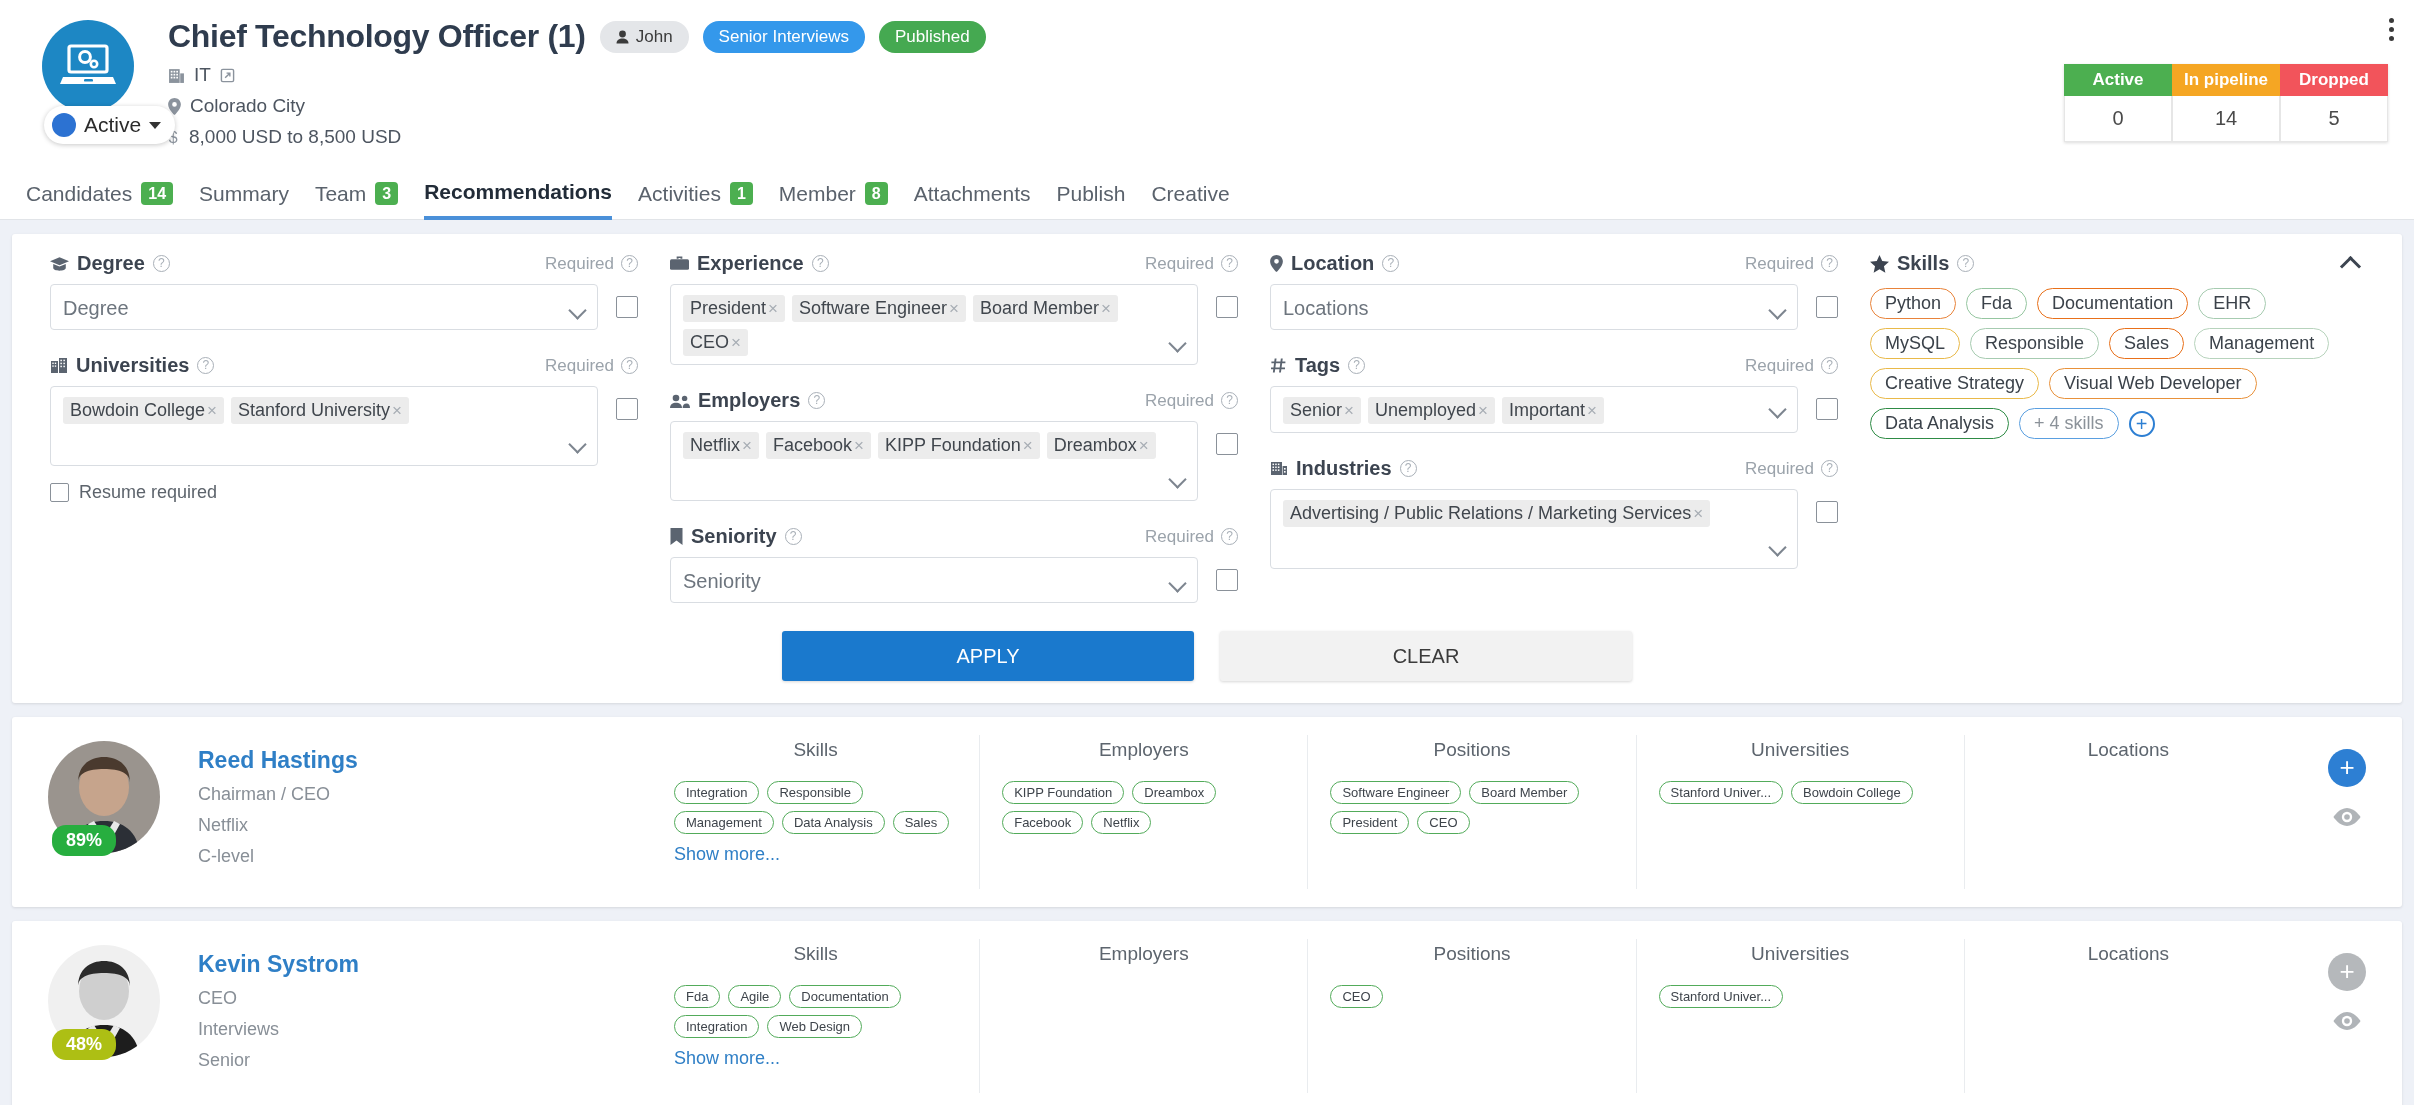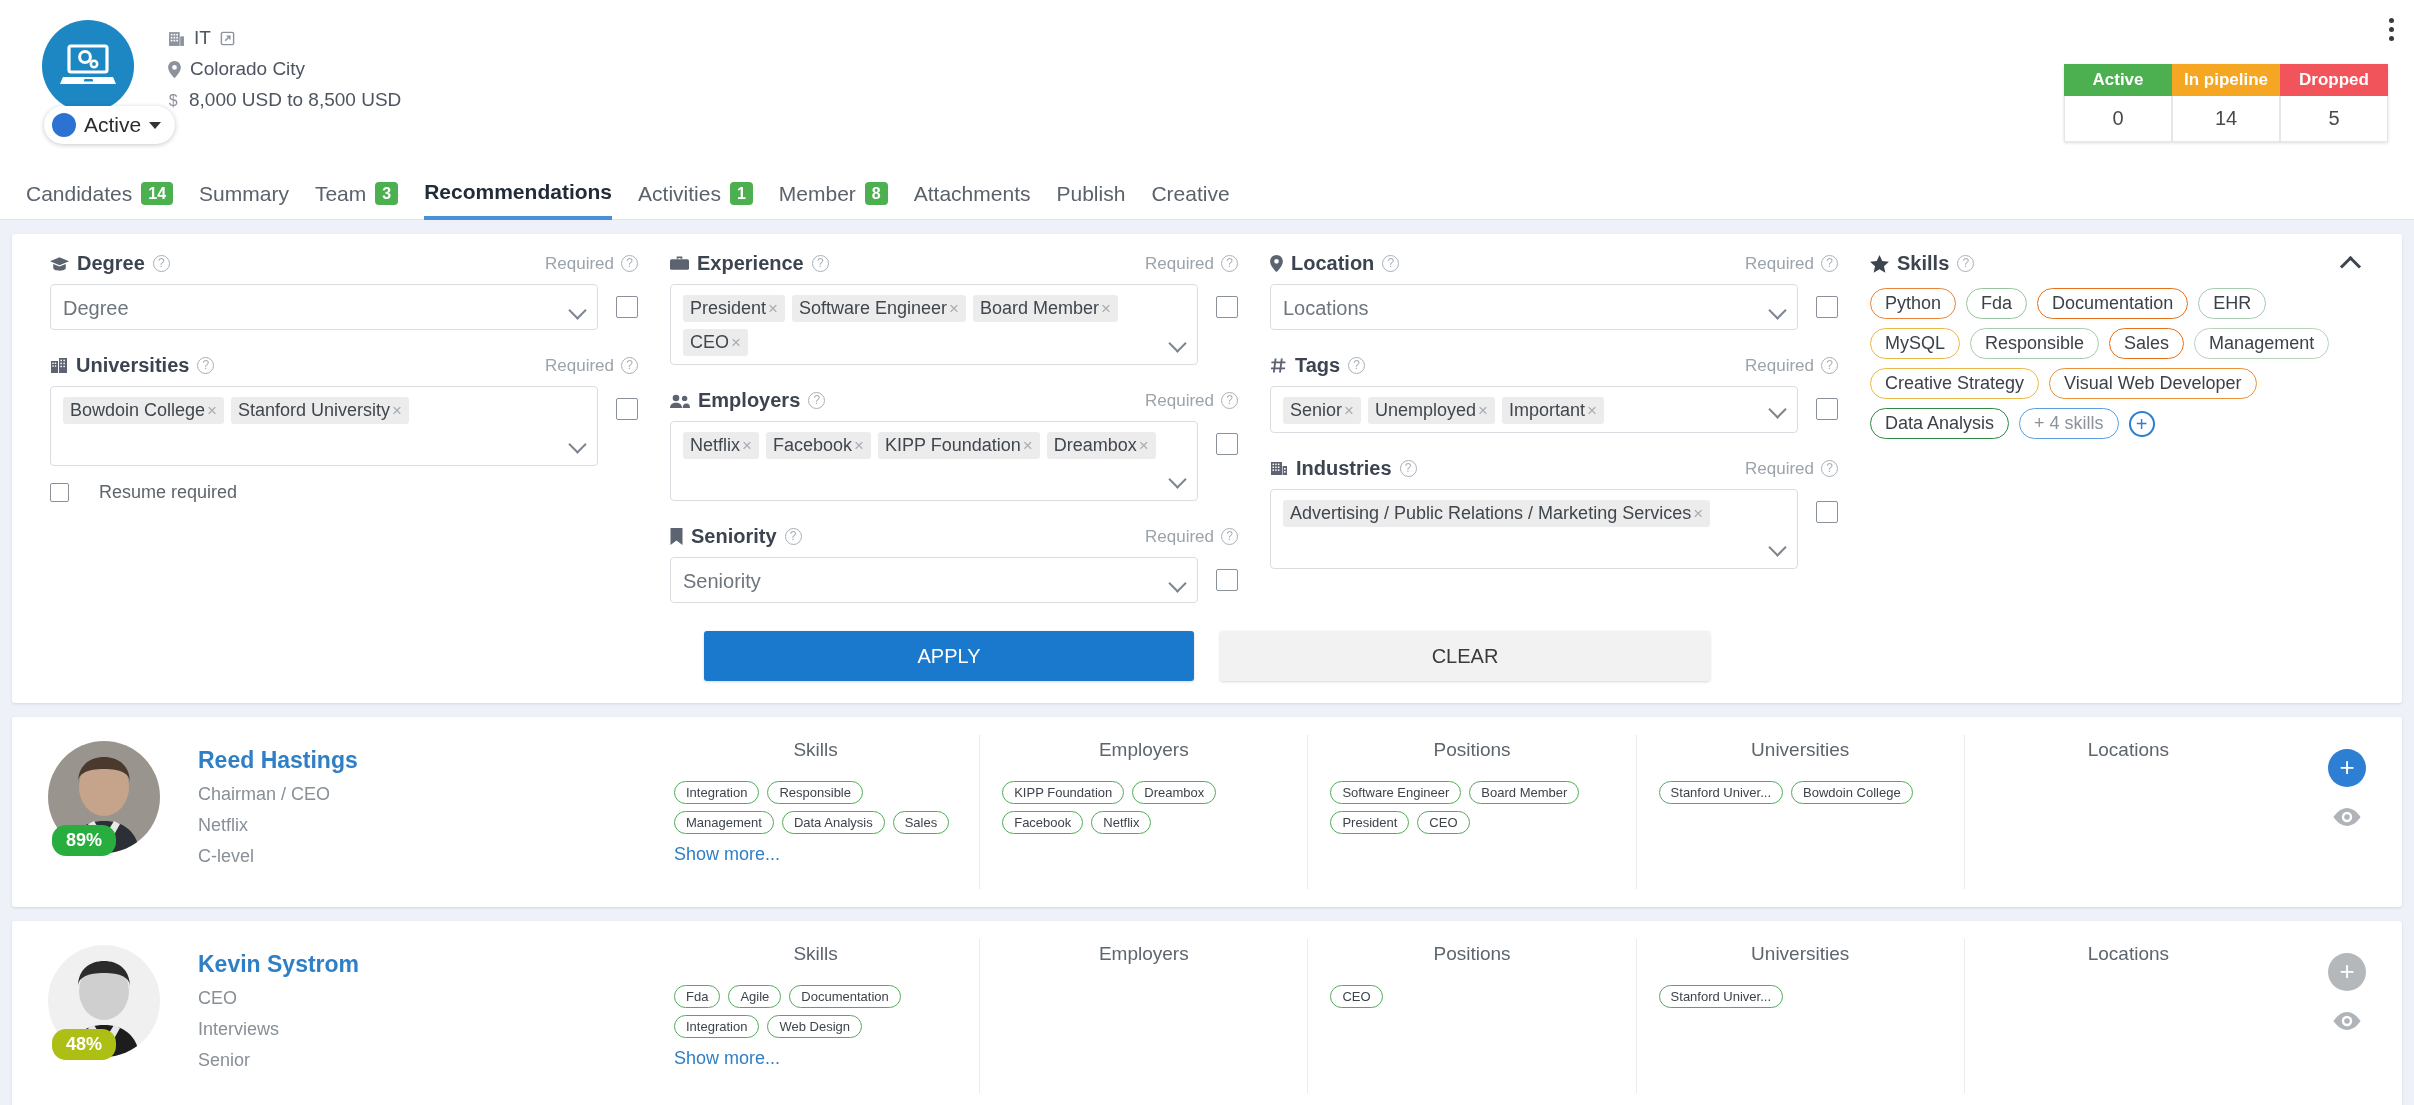--- a/index.html
+++ b/index.html
@@ -118,41 +118,41 @@
     background: #ececec; border-radius: 3px; font-size: 18px; color: #40464d;
     padding: 3px 2px 3px 7px; display: inline-flex; align-items: center; height: 27px;
   }
   .tokchip .x { color: #a7adb4; font-size: 17px; padding: 0 5px 0 2px; cursor: pointer; }
   .chk {
     width: 22px; height: 22px; border: 1.8px solid #8a9199; border-radius: 2px;
     background: #fff; flex: 0 0 22px; margin-top: 12px; cursor: pointer;
   }
   .chk.sm { width: 19px; height: 19px; flex: 0 0 19px; margin-top: 0; }
   .resume-row { display: flex; align-items: center; gap: 10px; margin-top: 16px; }
-  .resume-lbl { font-size: 18px; color: #5d646c; margin-left: 20px; }
+  .resume-lbl { font-size: 18px; color: #5d646c; }
   .gap { height: 24px; }
 
   
   .skills-head { display: flex; align-items: center; justify-content: space-between; margin-bottom: 13px; }
   .chev-up { width: 15px; height: 15px; border-left: 3px solid #3c4450; border-top: 3px solid #3c4450;
              transform: rotate(45deg); margin-top: 6px; margin-right: 6px; cursor: pointer; }
   .skill-chips { display: flex; flex-wrap: wrap; gap: 9px 10px; }
   .skill-chip {
     border: 1.8px solid #999; border-radius: 16px; padding: 4px 14px;
     font-size: 18px; color: #3b424a; background: #fff; white-space: nowrap;
   }
   .chip-more { color: #8b9299; }
   .plus-circ {
     width: 26px; height: 26px; border-radius: 50%; border: 2px solid #2d7fd3;
     color: #2d7fd3; font-size: 20px; line-height: 22px; text-align: center;
     align-self: center; cursor: pointer;
   }
 
   .btn-row { display: flex; justify-content: center; gap: 26px; margin-top: 28px; }
-  .btn { height: 50px; width: 490px; border-radius: 3px; font-size: 20px;
+  .btn { height: 50px; width: 412px; border-radius: 3px; font-size: 20px;
          display: flex; align-items: center; justify-content: center; cursor: pointer;
          box-shadow: 0 1px 3px rgba(0,0,0,.16); }
   .btn-apply { background: #1a79cd; color: #fff; }
   .btn-clear { background: #f2f2f2; color: #3b3b3b; }
 
   
   .cand {
     background: #fff; margin: 14px 12px 0 12px; border-radius: 3px;
     box-shadow: 0 1px 3px rgba(0,0,0,.11);
     display: flex; align-items: stretch; padding: 18px 0 18px 0; position: relative;
@@ -211,20 +211,32 @@
           </svg>
         </div>
         <div class="status-pill">
           <span class="status-dot"></span>
           <span class="status-txt">Active</span>
           <span class="caret-dn"></span>
         </div>
       </div>
 
       <div class="hdr-main">
+        <div class="title-row">
+          <span class="job-title">Chief Technology Officer (1)</span>
+          <span class="badge badge-user">
+            <svg width="13" height="14" viewBox="0 0 13 14" fill="#3b3b3b">
+                <circle cx="6.5" cy="4" r="3.4"></circle>
+                <path d="M0.5 13.5c0-3.3 2.7-5 6-5s6 1.7 6 5z"></path>
+              </svg>
+            <span>John</span>
+          </span>
+          <span class="badge badge-blue">Senior Interviews</span>
+          <span class="badge badge-green">Published</span>
+        </div>
 
         <div class="meta-line">
           <span class="ic">
             <svg width="17" height="17" viewBox="0 0 16 16" fill="#8b939d">
                 <rect x="1" y="2" width="10" height="13"></rect>
                 <rect x="11.5" y="6" width="3.5" height="9"></rect>
                 <g fill="#fff">
                   <rect x="2.6" y="3.6" width="1.6" height="1.6"></rect>
                   <rect x="5.2" y="3.6" width="1.6" height="1.6"></rect>
                   <rect x="7.8" y="3.6" width="1.6" height="1.6"></rect>

